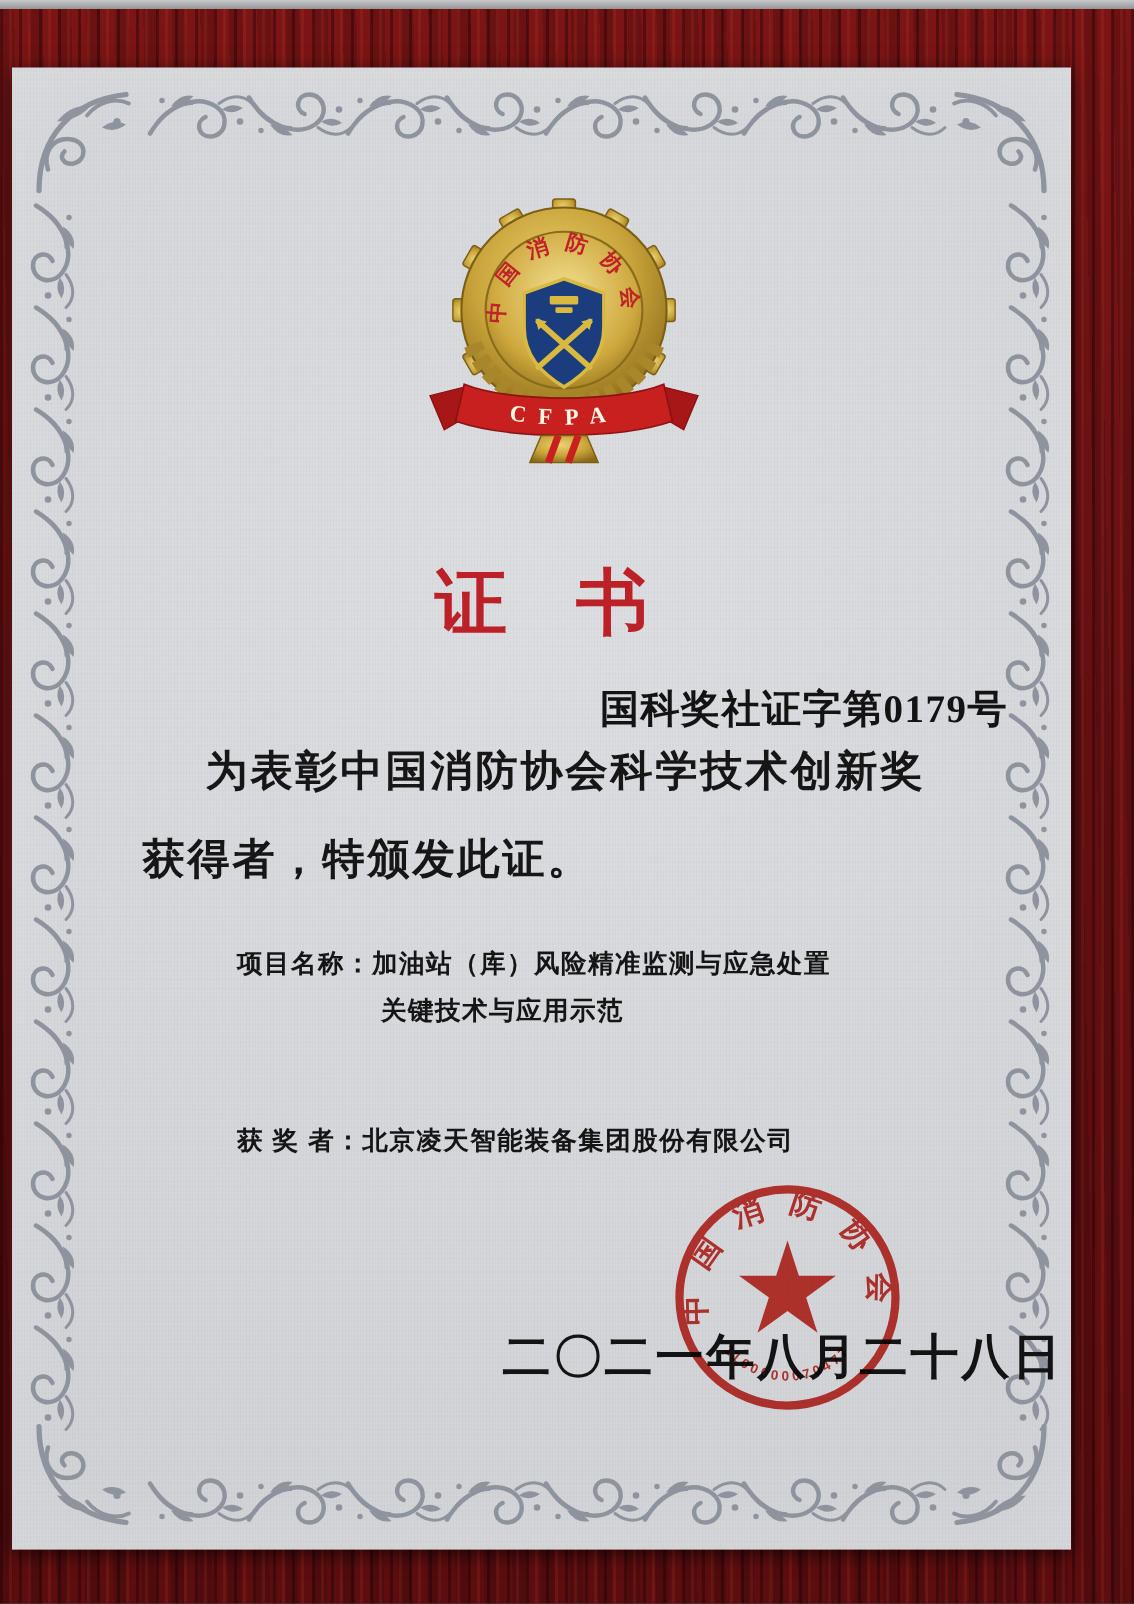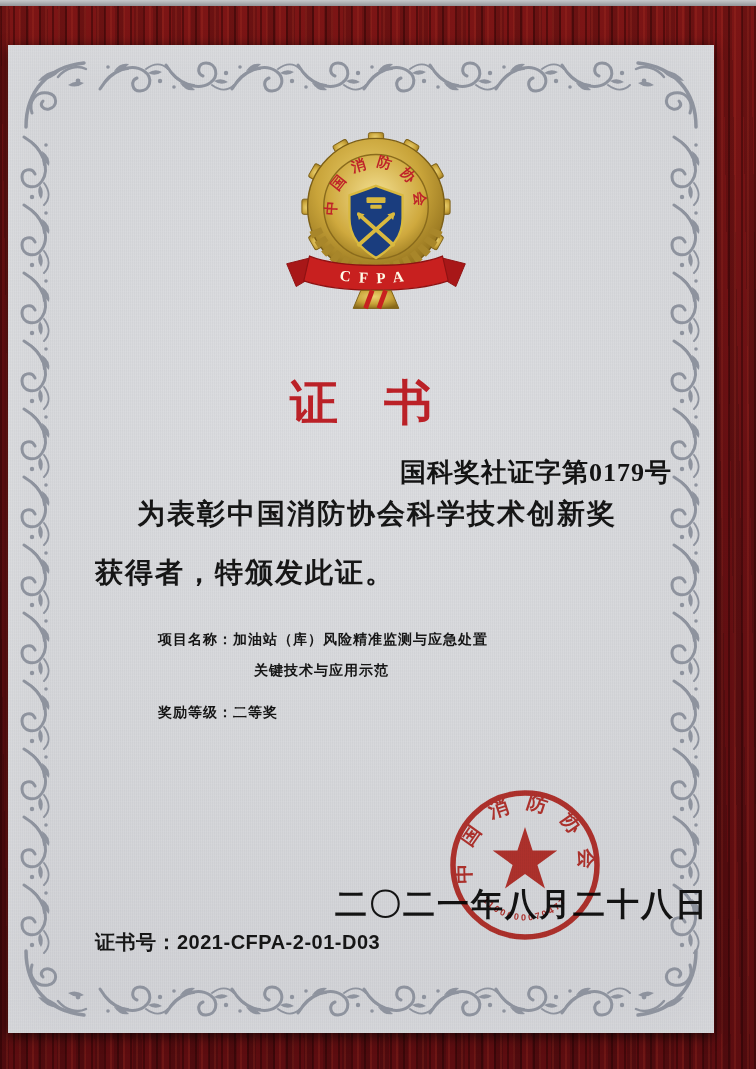--- a/index.html
+++ b/index.html
@@ -27,21 +27,21 @@
     left:0;top:261px;width:100%;text-align:center;
     font-size:37px;font-weight:700;letter-spacing:3px;white-space:nowrap;
     color:#b3232b;text-shadow:0 1px 0 rgba(255,255,255,.25);
   }
   .heading{left:0;top:334px;width:100%;display:flex;justify-content:center;gap:46px;}
   .heading span{font-size:48px;font-weight:700;color:#bb2127;line-height:1;}
   .serial{left:392px;top:410px;font-size:26px;font-weight:700;color:#131313;letter-spacing:1px;white-space:nowrap;}
   .bodyline{font-size:28px;font-weight:600;color:#161616;letter-spacing:2px;white-space:nowrap;}
   .body1{left:129px;top:450px;}
   .body2{left:87px;top:476px;margin-top:33px;}
-  .field{font-family:"Liberation Sans",sans-serif;font-size:14px;font-weight:700;color:#151515;letter-spacing:1px;white-space:nowrap;}
+  .field{font-family:"Liberation Sans",sans-serif;font-size:17px;font-weight:700;color:#151515;letter-spacing:1px;white-space:nowrap;}
   .proj1{left:150px;top:586px;}
   .proj2{left:246px;top:617px;}
   .grade{left:150px;top:659px;}
   .winner{left:150px;top:704px;}
   .date{
     left:324px;top:838px;width:380px;text-align:center;
     font-size:32px;font-weight:700;color:#131313;letter-spacing:2px;white-space:nowrap;
   }
   .certno{left:87px;top:884px;font-family:"Liberation Sans",sans-serif;
     font-size:20px;font-weight:700;color:#161616;letter-spacing:.5px;white-space:nowrap;}
@@ -224,26 +224,25 @@
     </div>
 
     <div class="abs serial">国科奖社证字第0179号</div>
 
     <div class="abs bodyline body1">为表彰中国消防协会科学技术创新奖</div>
     <div class="abs bodyline body2">获得者，特颁发此证。</div>
 
     <div class="abs field proj1"><span>项目名称：</span><span>加油站（库）风险精准监测与应急处置</span></div>
     <div class="abs field proj2">关键技术与应用示范</div>
 
-    <div class="abs field grade"><span>奖励等级：</span><span>二等奖</span></div>
-
+
+    <div class="abs field winner"><span>获 奖 者：</span><span>北京凌天智能装备集团股份有限公司</span></div>
 
     <div class="abs date">二〇二一年八月二十八日</div>
 
-    <div class="abs certno"><span>证书号：</span><span>2021-CFPA-2-01-D03</span></div>
 
     <svg class="abs seal" viewBox="0 0 158 158">
       <defs>
         <path id="sealArc" d="M33.8,110 A55,55 0 1 1 124.2,110" fill="none"></path>
         <path id="sealNumArc" d="M32,108 A55,55 0 0 0 126,108" fill="none"></path>
       </defs>
       <circle cx="79" cy="79" r="72" fill="none" stroke="#cd2d26" stroke-width="5.5"></circle>
       <polygon points="79,41 86.6,64.5 111.3,64.5 91.4,79 99,102.5 79,88 59,102.5 66.6,79 46.7,64.5 71.4,64.5" fill="#cd2d26"></polygon>
       <text font-size="20" font-weight="bold" fill="#cd2d26" letter-spacing="15" font-family="Liberation Serif, serif">
         <textPath href="#sealArc" startOffset="50%" text-anchor="middle">中国消防协会</textPath>

